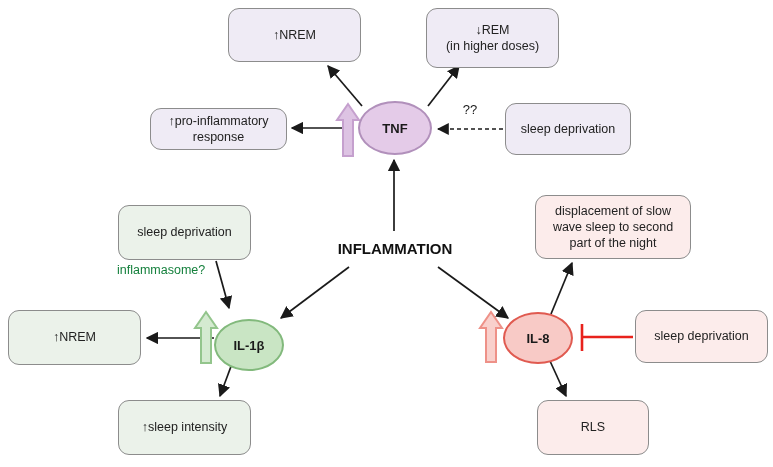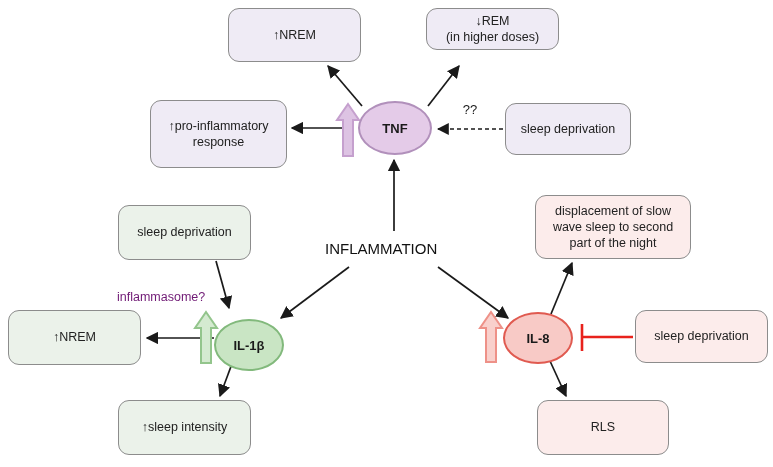--- a/index.html
+++ b/index.html
@@ -25,23 +25,23 @@
   .box-green{background:var(--green-box);}
   .box-pink{background:var(--pink-box);}
   .node{
     position:absolute;border-radius:50%;display:flex;align-items:center;justify-content:center;
     font-weight:bold;font-size:13px;color:#1a1a1a;box-sizing:border-box;text-align:center;
   }
   .node-tnf{background:var(--purple-fill);border:2px solid var(--purple-border);}
   .node-il1b{background:var(--green-fill);border:2px solid var(--green-border);}
   .node-il6{background:var(--pink-fill);border:2px solid var(--pink-border);}
   .lbl{position:absolute;white-space:nowrap;}
-  #title{left:325px;top:240px;width:140px;font-weight:normal;font-size:15px;color:#111;}
+  #title{left:325px;top:240px;width:140px;text-align:center;font-weight:bold;font-size:15px;color:#111;}
   #qq{left:455px;top:102px;width:30px;text-align:center;font-size:13px;color:#1a1a1a;}
-  #inflammasome{left:117px;top:290px;font-size:12.5px;color:#701a75;}
+  #inflammasome{left:117px;top:263px;font-size:12.5px;color:#15803d;}
 </style>
 </head>
 <body>
 
 <div id="canvas">
 
   <svg id="wires" viewBox="0 0 773 467">
     <defs>
       <marker id="ah" viewBox="0 0 10 10" refX="9" refY="5" markerWidth="7.5" markerHeight="7.5" orient="auto-start-reverse">
         <path class="arrowhead" d="M0,0 L10,5 L0,10 z"></path>
@@ -65,25 +65,25 @@
     <line class="inhibit" x1="582" y1="324" x2="582" y2="351"></line>
 
     <polygon class="ba-purple" points="348,104 359,120 353,120 353,156 343,156 343,120 337,120"></polygon>
     <polygon class="ba-green" points="206,312 217,328 211,328 211,363 201,363 201,328 195,328"></polygon>
     <polygon class="ba-pink" points="491,312 502,328 496,328 496,362 486,362 486,328 480,328"></polygon>
   </svg>
 
   <div class="box box-lavender" style="left:228px;top:8px;width:133px;height:54px;">
     <span>↑NREM</span>
   </div>
-  <div class="box box-lavender" style="left:426px;top:8px;width:133px;height:42px;">
+  <div class="box box-lavender" style="left:426px;top:8px;width:133px;height:60px;">
     <span>↓REM
 (in higher doses)</span>
   </div>
-  <div class="box box-lavender" style="left:150px;top:100px;width:137px;height:68px;">
+  <div class="box box-lavender" style="left:150px;top:108px;width:137px;height:42px;">
     <span>↑pro-inflammatory
 response</span>
   </div>
   <div class="box box-lavender" style="left:505px;top:103px;width:126px;height:52px;">
     <span>sleep deprivation</span>
   </div>
 
   <div class="box box-green" style="left:118px;top:205px;width:133px;height:55px;">
     <span>sleep deprivation</span>
   </div>
@@ -95,21 +95,21 @@
 wave sleep to second
 part of the night</span>
   </div>
 
   <div class="box box-green" style="left:118px;top:400px;width:133px;height:55px;">
     <span>↑sleep intensity</span>
   </div>
   <div class="box box-pink" style="left:635px;top:310px;width:133px;height:53px;">
     <span>sleep deprivation</span>
   </div>
-  <div class="box box-pink" style="left:537px;top:400px;width:132px;height:55px;">
+  <div class="box box-pink" style="left:537px;top:400px;width:112px;height:55px;">
     <span>RLS</span>
   </div>
 
   <div class="node node-tnf" style="left:358px;top:101px;width:74px;height:54px;">
     <span>TNF</span>
   </div>
   <div class="node node-il1b" style="left:214px;top:319px;width:70px;height:52px;">
     <span>IL-1β</span>
   </div>
   <div class="node node-il6" style="left:503px;top:312px;width:70px;height:52px;">

